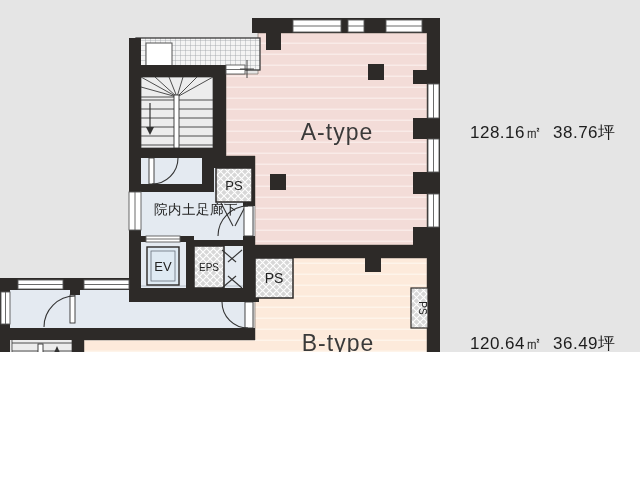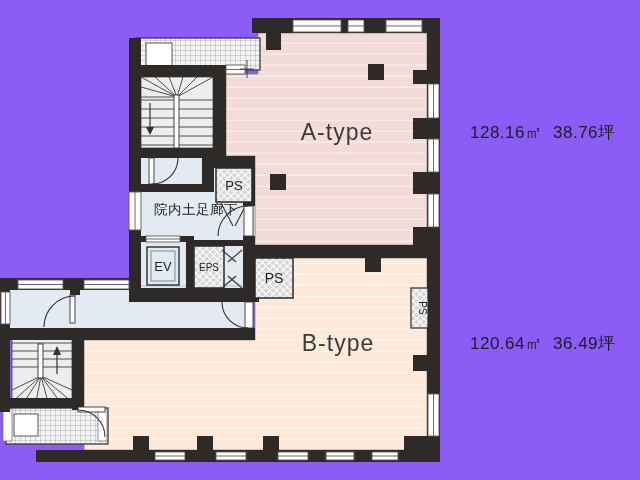--- a/index.html
+++ b/index.html
@@ -1,16 +1,16 @@
 <!DOCTYPE html>
 <html><head>
 <meta charset="utf-8">
 <style>
   html,body{margin:0;padding:0;background:#ffffff;}
-  .canvas{position:relative;width:640px;height:480px;background:#8b5cf6;overflow:hidden;
+  .canvas{position:relative;width:640px;height:352px;background:#e5e5e5;overflow:hidden;
           font-family:"Liberation Sans", sans-serif;}
   svg text{font-family:"Liberation Sans","DejaVu Sans",sans-serif;fill:#2b2b2b;}
   .unit-label{font-size:23px;letter-spacing:1px;fill:#3a3a3a;}
   .area-label{font-size:17px;letter-spacing:0.5px;fill:#1d1d1d;}
   .small-label{font-size:13px;fill:#222;}
 </style>
 </head>
 <body>
 
 <div class="canvas">

